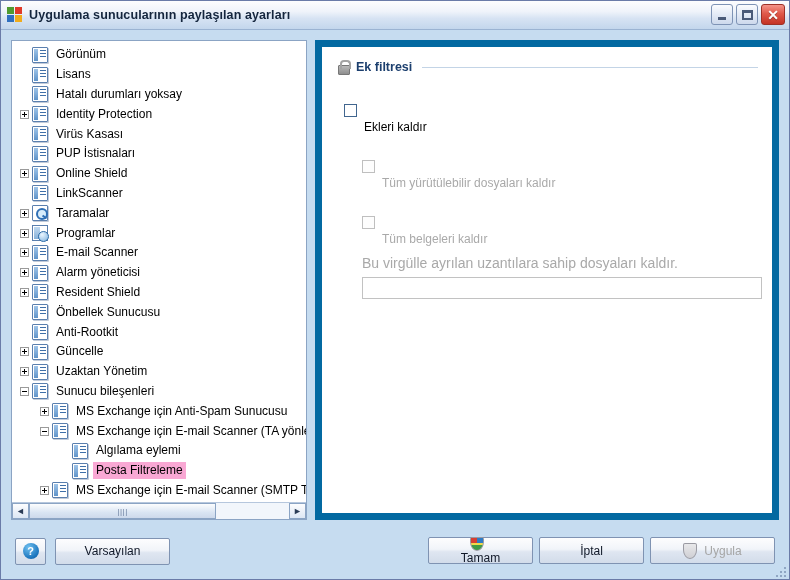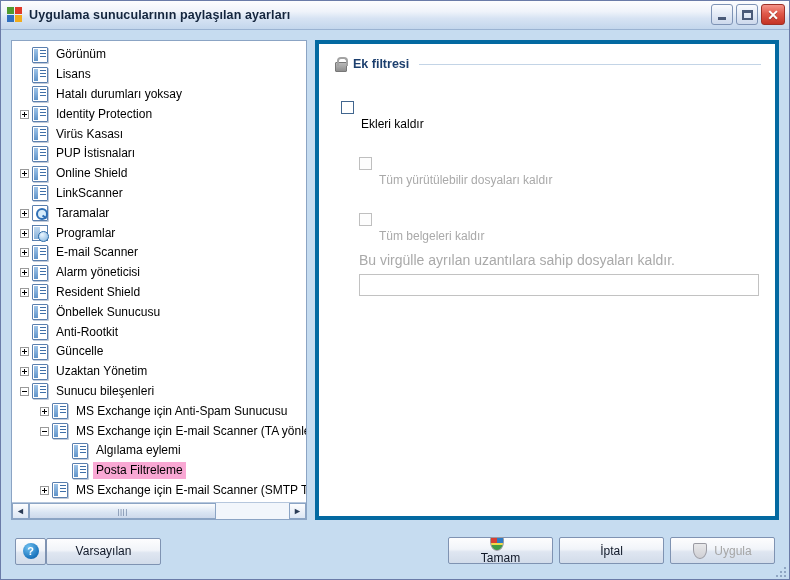--- a/index.html
+++ b/index.html
@@ -234,21 +234,21 @@
   }
   #sb-thumb span {
     font-size: 8px; color: #5c7falpha; color: #6d81a0; letter-spacing: .5px;
   }
 
   
   #content-panel {
     flex: 1 1 auto;
     height: 480px;
     background: #ffffff;
-    border: 4px solid #0369a1;
+    border: 7px solid #0369a1;
     padding: 12px 14px;
     overflow: hidden;
   }
   .section-head {
     display: flex; align-items: center;
     margin-bottom: 12px;
   }
   .clip-icon {
     width: 14px; height: 16px;
     flex: 0 0 14px;
@@ -340,28 +340,28 @@
   #help-btn {
     width: 31px; height: 27px; padding: 0;
   }
   .help-circle {
     width: 16px; height: 16px; border-radius: 50%;
     background: radial-gradient(circle at 35% 28%, #6fc0f0, #1a74bd 70%, #12558c);
     color: #fff; font-size: 11px; font-weight: bold;
     display: flex; align-items: center; justify-content: center;
     line-height: 1;
   }
-  #default-btn { width: 115px; }
+  #default-btn { width: 115px; margin-left: 9px; }
   #right-btns {
     position: absolute; right: 14px; top: 14px;
     display: flex; gap: 6px;
   }
   #ok-btn { width: 105px; flex-direction: column; }
   #cancel-btn { width: 105px; }
-  #apply-btn { width: 105px; color: #a6a6a6; }
+  #apply-btn { width: 125px; color: #a6a6a6; }
   .shield {
     width: 14px; height: 16px;
     margin-right: 7px;
     flex: 0 0 14px;
     background: linear-gradient(to bottom, #e8e8ea 0%, #cfcfd4 100%);
     border-radius: 2px 2px 7px 7px / 2px 2px 9px 9px;
     position: relative;
     border: 1px solid #9a9aa2;
   }
   .shield.color::before {

